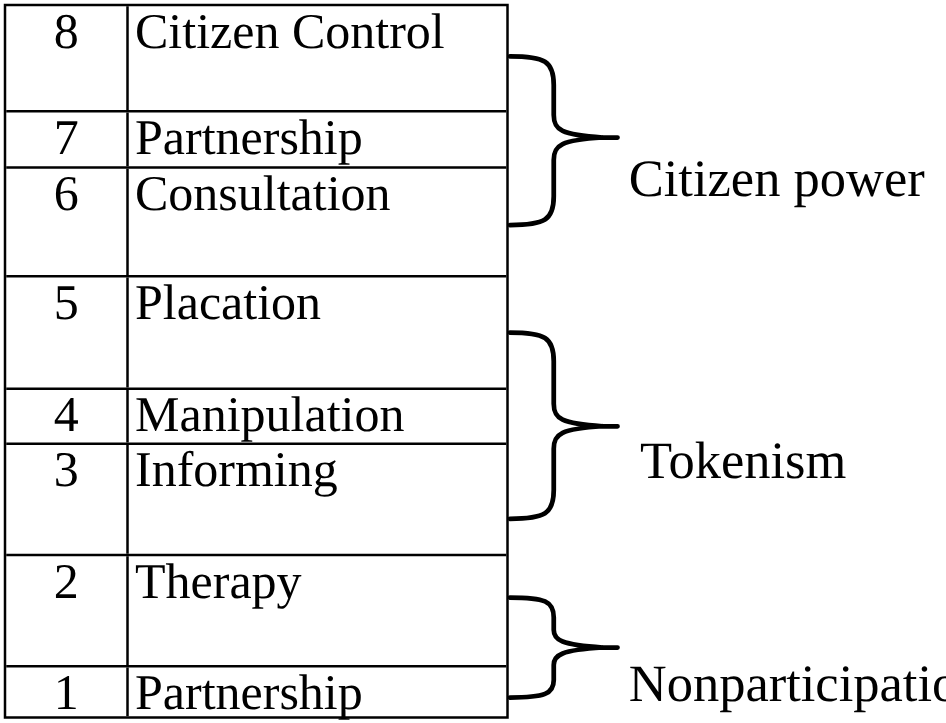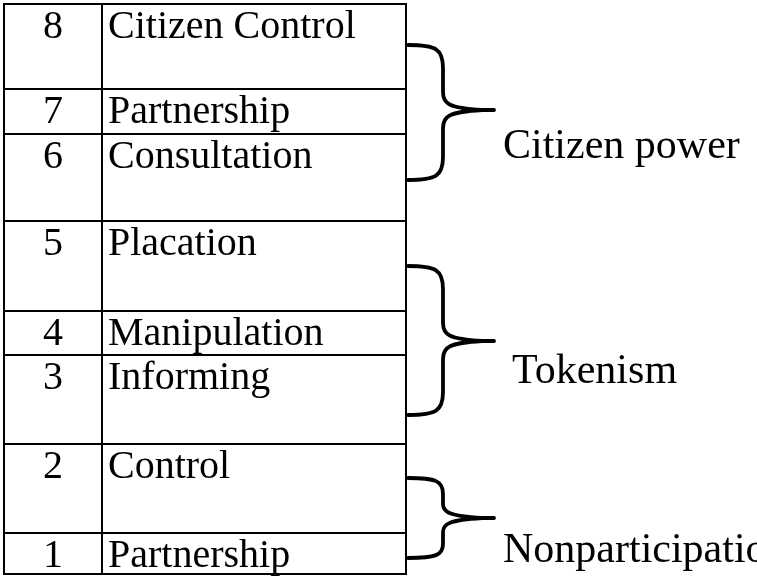--- a/index.html
+++ b/index.html
@@ -114,21 +114,21 @@
       <div class="cell-label">Manipulation</div>
     </div>
 
     <div class="ladder-row bordered" style="height:89px">
       <div class="cell-number">3</div>
       <div class="cell-label">Informing</div>
     </div>
 
     <div class="ladder-row bordered" style="height:89px">
       <div class="cell-number">2</div>
-      <div class="cell-label">Control</div>
+      <div class="cell-label">Therapy</div>
     </div>
 
     <div class="ladder-row" style="height:39px">
       <div class="cell-number">1</div>
       <div class="cell-label">Partnership</div>
     </div>
 
   </div>
 
   <svg class="brace-svg" viewBox="0 0 757 578" xmlns="http://www.w3.org/2000/svg">

